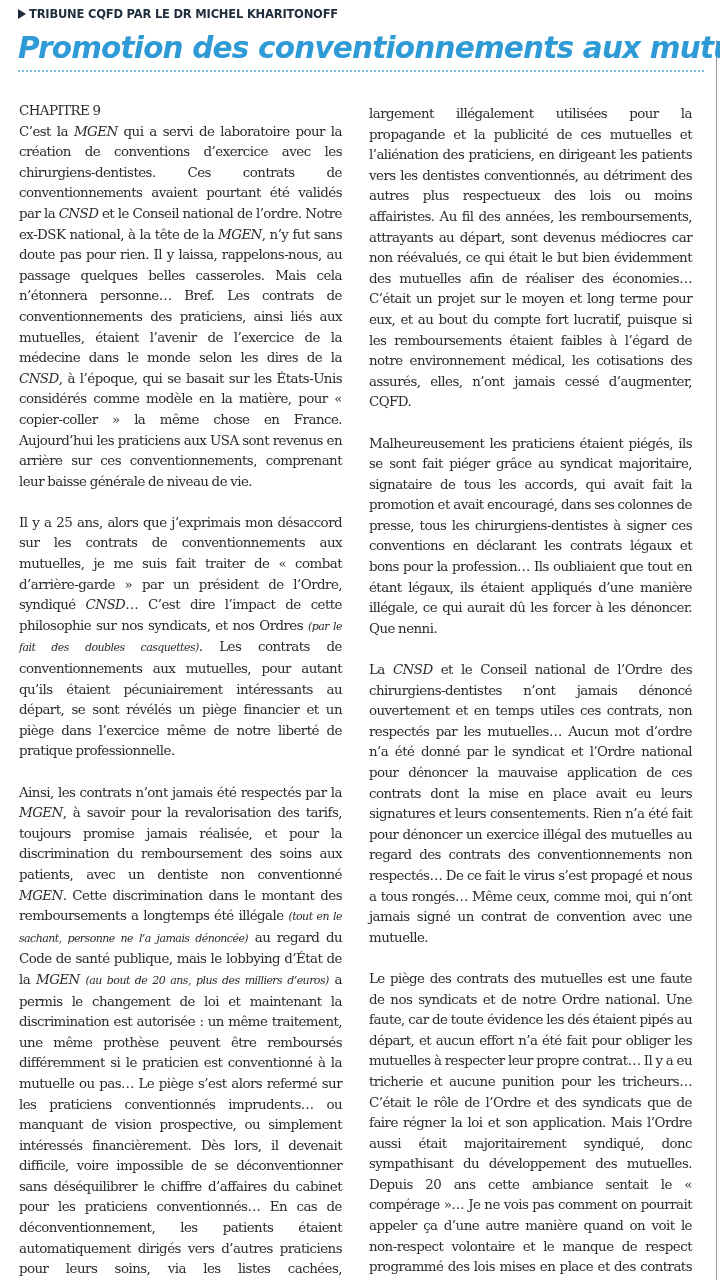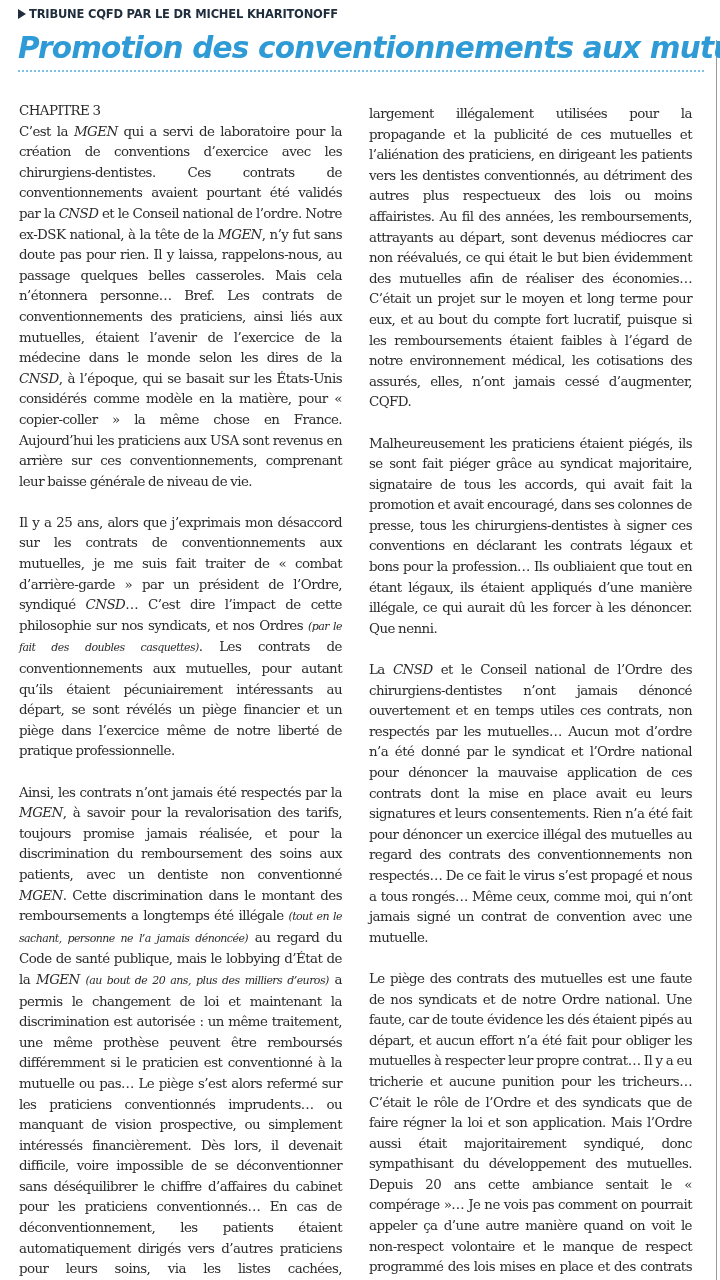--- a/index.html
+++ b/index.html
@@ -47,21 +47,21 @@
 
   <div class="kicker">
     <span class="tri"></span>
     <span>TRIBUNE CQFD PAR LE DR MICHEL KHARITONOFF</span>
   </div>
 
   <div class="title">Promotion des conventionnements aux mutuelles</div>
   <div class="title-rule"></div>
 
   <div class="col left">
-    <p class="chap">CHAPITRE 3</p>
+    <p class="chap">CHAPITRE 9</p>
     <p><span>C’est la </span><em>MGEN</em><span> qui a servi de laboratoire pour la création de conventions d’exercice avec les chirurgiens-dentistes. Ces contrats de conventionnements avaient pourtant été validés par la </span><em>CNSD</em><span> et le Conseil national de l’ordre. Notre ex-DSK national, à la tête de la </span><em>MGEN</em><span>, n’y fut sans doute pas pour rien. Il y laissa, rappelons-nous, au passage quelques belles casseroles. Mais cela n’étonnera personne… Bref. Les contrats de conventionnements des praticiens, ainsi liés aux mutuelles, étaient l’avenir de l’exercice de la médecine dans le monde selon les dires de la </span><em>CNSD</em><span>, à l’époque, qui se basait sur les États-Unis considérés comme modèle en la matière, pour « copier-coller » la même chose en France. Aujourd’hui les praticiens aux USA sont revenus en arrière sur ces conventionnements, comprenant leur baisse générale de niveau de vie.</span></p>
     <p><span>Il y a 25 ans, alors que j’exprimais mon désaccord sur les contrats de conventionnements aux mutuelles, je me suis fait traiter de « combat d’arrière-garde » par un président de l’Ordre, syndiqué </span><em>CNSD</em><span>… C’est dire l’impact de cette philosophie sur nos syndicats, et nos Ordres </span><span class="note">(par le fait des doubles casquettes)</span><span>. Les contrats de conventionnements aux mutuelles, pour autant qu’ils étaient pécuniairement intéressants au départ, se sont révélés un piège financier et un piège dans l’exercice même de notre liberté de pratique professionnelle.</span></p>
     <p><span>Ainsi, les contrats n’ont jamais été respectés par la </span><em>MGEN</em><span>, à savoir pour la revalorisation des tarifs, toujours promise jamais réalisée, et pour la discrimination du remboursement des soins aux patients, avec un dentiste non conventionné </span><em>MGEN</em><span>. Cette discrimination dans le montant des remboursements a longtemps été illégale </span><span class="note">(tout en le sachant, personne ne l’a jamais dénoncée)</span><span> au regard du Code de santé publique, mais le lobbying d’État de la </span><em>MGEN</em><span> </span><span class="note">(au bout de 20 ans, plus des milliers d’euros)</span><span> a permis le changement de loi et maintenant la discrimination est autorisée : un même traitement, une même prothèse peuvent être remboursés différemment si le praticien est conventionné à la mutuelle ou pas… Le piège s’est alors refermé sur les praticiens conventionnés imprudents… ou manquant de vision prospective, ou simplement intéressés financièrement. Dès lors, il devenait difficile, voire impossible de se déconventionner sans déséquilibrer le chiffre d’affaires du cabinet pour les praticiens conventionnés… En cas de déconventionnement, les patients étaient automatiquement dirigés vers d’autres praticiens pour leurs soins, via les listes cachées, formellement illégales… Mais formellement utilisées à tour de bras… Tous les patients le savent et le disent depuis toujours.</span></p>
 
   </div>
 
   <div class="col right">
     <p>largement illégalement utilisées pour la propagande et la publicité de ces mutuelles et l’aliénation des praticiens, en dirigeant les patients vers les dentistes conventionnés, au détriment des autres plus respectueux des lois ou moins affairistes. Au fil des années, les remboursements, attrayants au départ, sont devenus médiocres car non réévalués, ce qui était le but bien évidemment des mutuelles afin de réaliser des économies… C’était un projet sur le moyen et long terme pour eux, et au bout du compte fort lucratif, puisque si les remboursements étaient faibles à l’égard de notre environnement médical, les cotisations des assurés, elles, n’ont jamais cessé d’augmenter, CQFD.</p>
     <p>Malheureusement les praticiens étaient piégés, ils se sont fait piéger grâce au syndicat majoritaire, signataire de tous les accords, qui avait fait la promotion et avait encouragé, dans ses colonnes de presse, tous les chirurgiens-dentistes à signer ces conventions en déclarant les contrats légaux et bons pour la profession… Ils oubliaient que tout en étant légaux, ils étaient appliqués d’une manière illégale, ce qui aurait dû les forcer à les dénoncer. Que nenni.</p>
     <p><span>La </span><em>CNSD</em><span> et le Conseil national de l’Ordre des chirurgiens-dentistes n’ont jamais dénoncé ouvertement et en temps utiles ces contrats, non respectés par les mutuelles… Aucun mot d’ordre n’a été donné par le syndicat et l’Ordre national pour dénoncer la mauvaise application de ces contrats dont la mise en place avait eu leurs signatures et leurs consentements. Rien n’a été fait pour dénoncer un exercice illégal des mutuelles au regard des contrats des conventionnements non respectés… De ce fait le virus s’est propagé et nous a tous rongés… Même ceux, comme moi, qui n’ont jamais signé un contrat de convention avec une mutuelle.</span></p>

